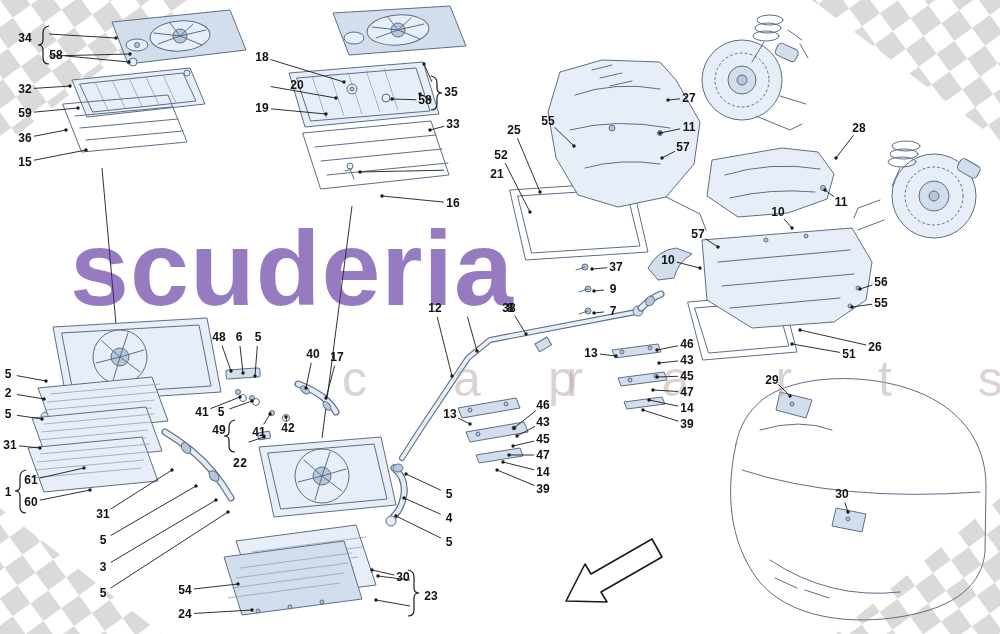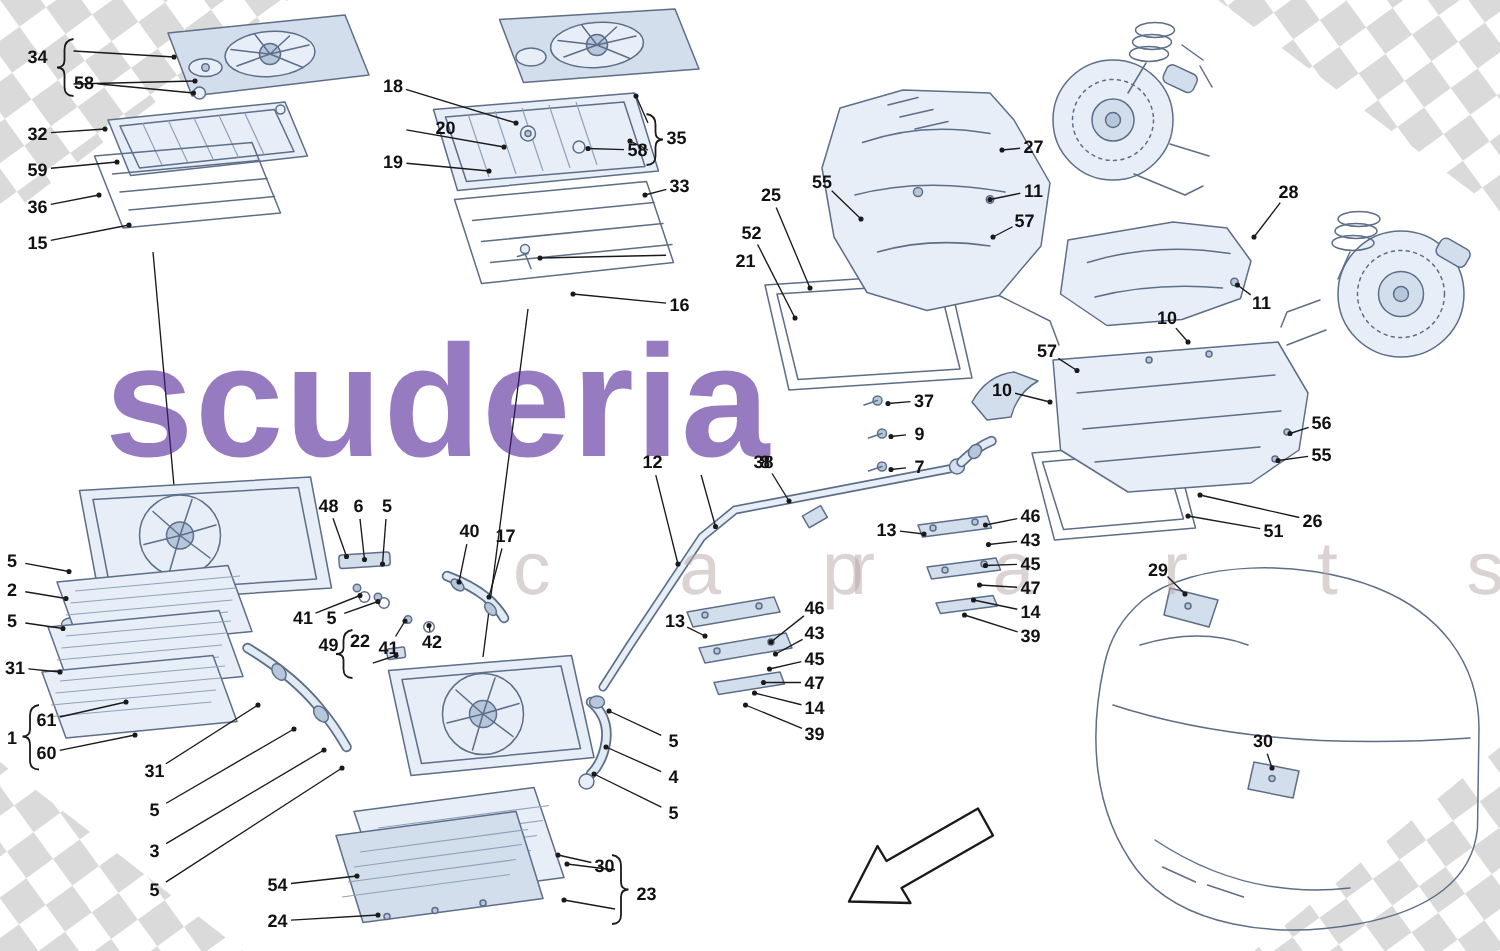--- a/index.html
+++ b/index.html
@@ -508,21 +508,21 @@
       <span class="callout" style="left: 219px; top: 337px;">48</span>
       <span class="callout" style="left: 239px; top: 337px;">6</span>
       <span class="callout" style="left: 258px; top: 337px;">5</span>
       <span class="callout" style="left: 313px; top: 354px;">40</span>
       <span class="callout" style="left: 337px; top: 357px;">17</span>
       <span class="callout" style="left: 202px; top: 412px;">41</span>
       <span class="callout" style="left: 221px; top: 412px;">5</span>
       <span class="callout" style="left: 288px; top: 428px;">42</span>
       <span class="callout" style="left: 259px; top: 432px;">41</span>
       <span class="callout" style="left: 219px; top: 430px;">49</span>
-      <span class="callout" style="left: 240px; top: 427px;">22</span>
+      <span class="callout" style="left: 240px; top: 464px; font-family: Liberation Mono, monospace;">22</span>
       <span class="callout" style="left: 8px; top: 374px;">5</span>
       <span class="callout" style="left: 8px; top: 393px;">2</span>
       <span class="callout" style="left: 8px; top: 414px;">5</span>
       <span class="callout" style="left: 10px; top: 445px;">31</span>
       <span class="callout" style="left: 8px; top: 492px;">1</span>
       <span class="callout" style="left: 31px; top: 480px;">61</span>
       <span class="callout" style="left: 31px; top: 502px;">60</span>
       <span class="callout" style="left: 103px; top: 514px;">31</span>
       <span class="callout" style="left: 103px; top: 540px;">5</span>
       <span class="callout" style="left: 103px; top: 567px;">3</span>

